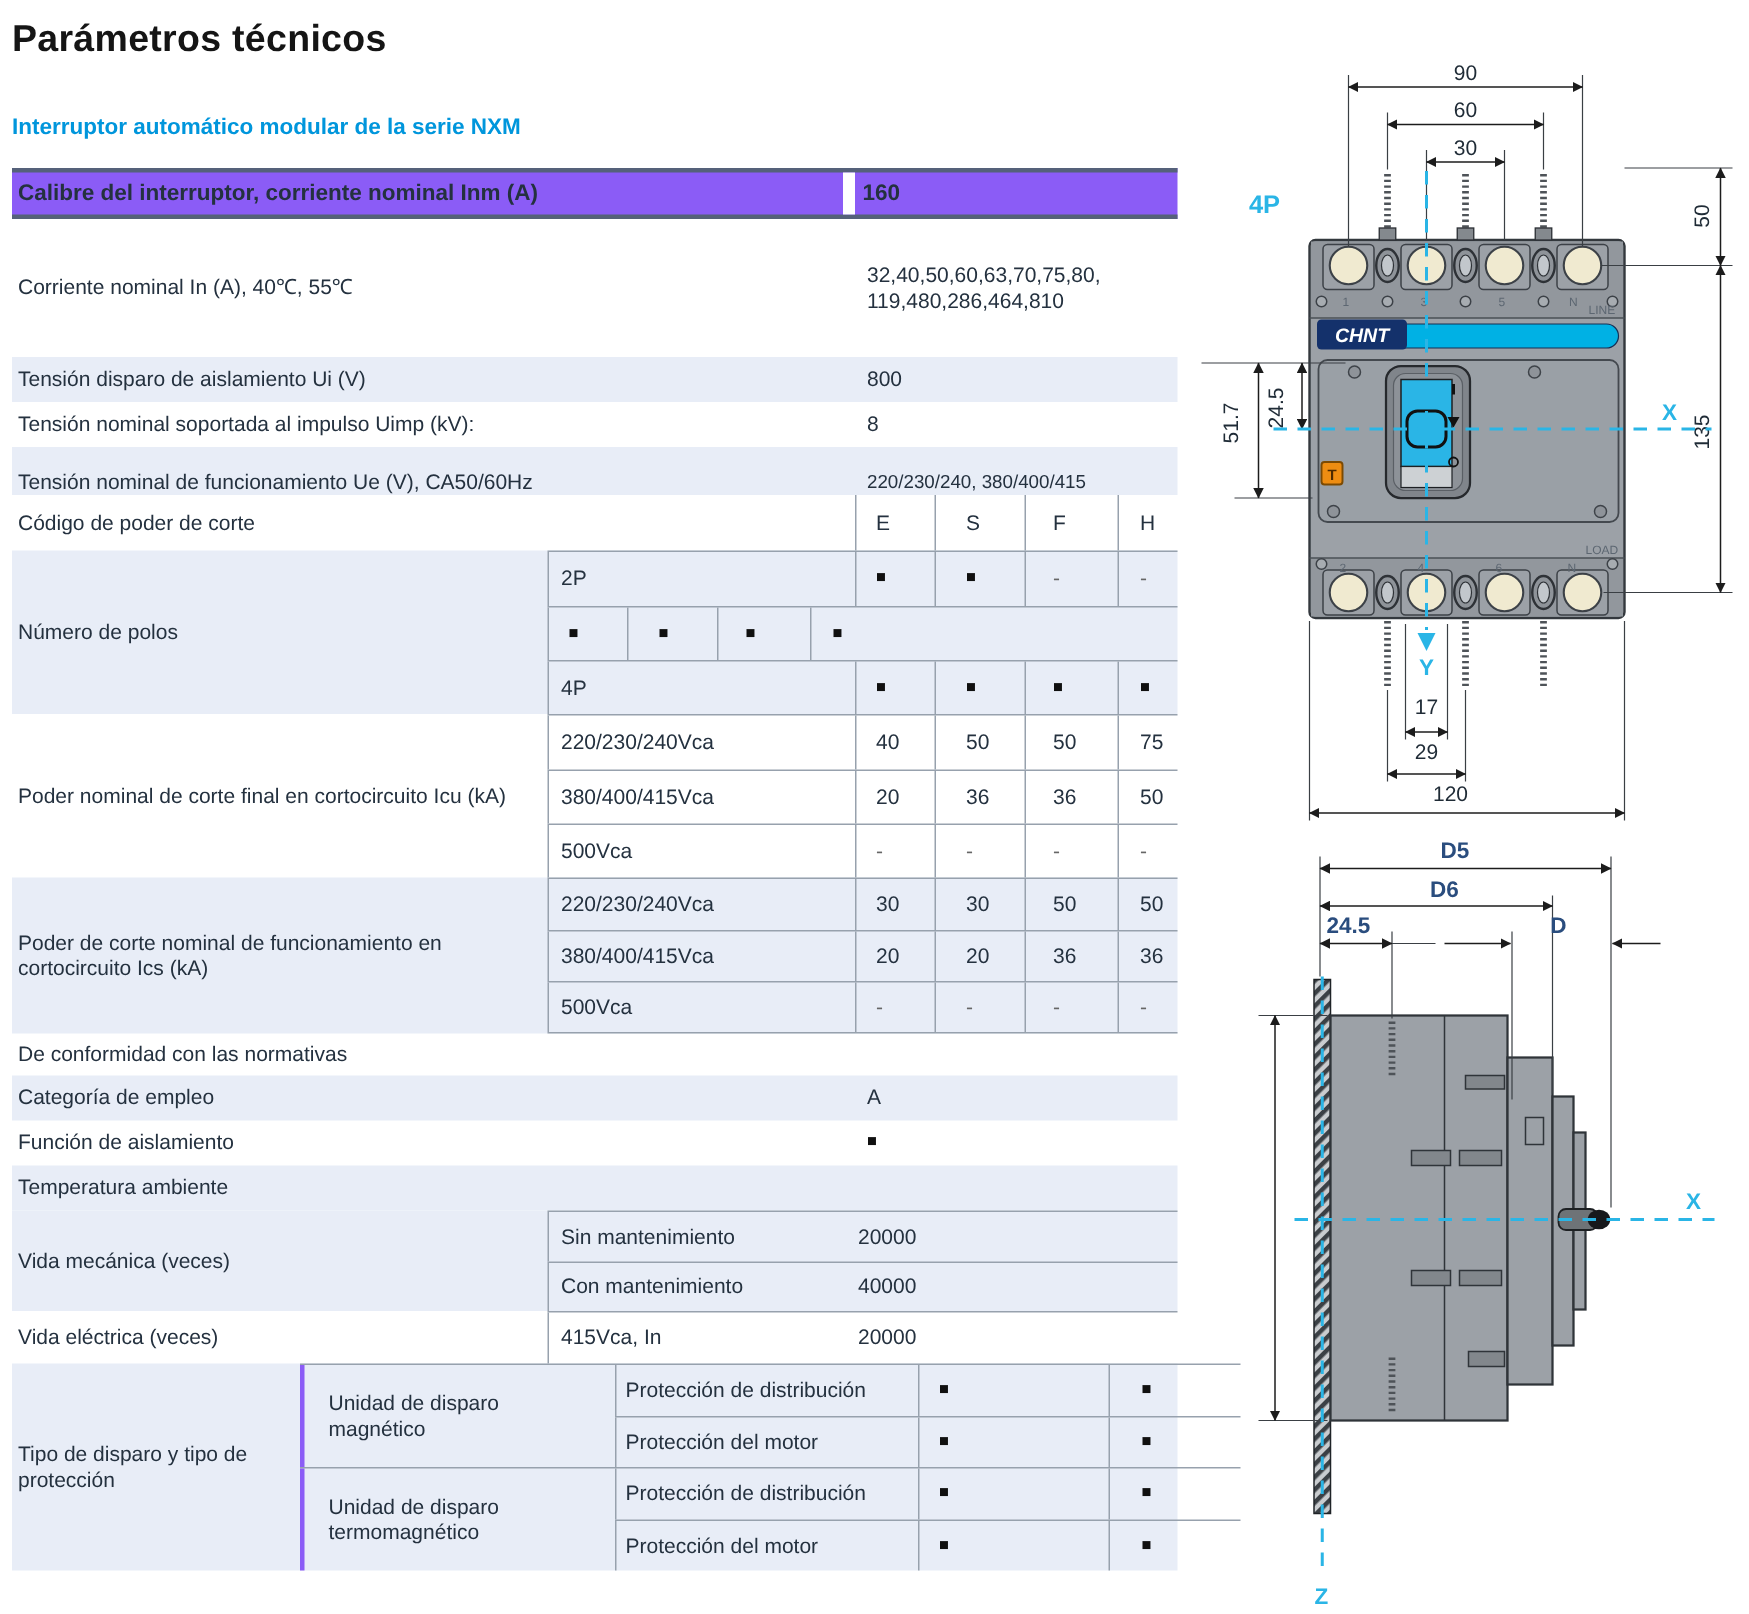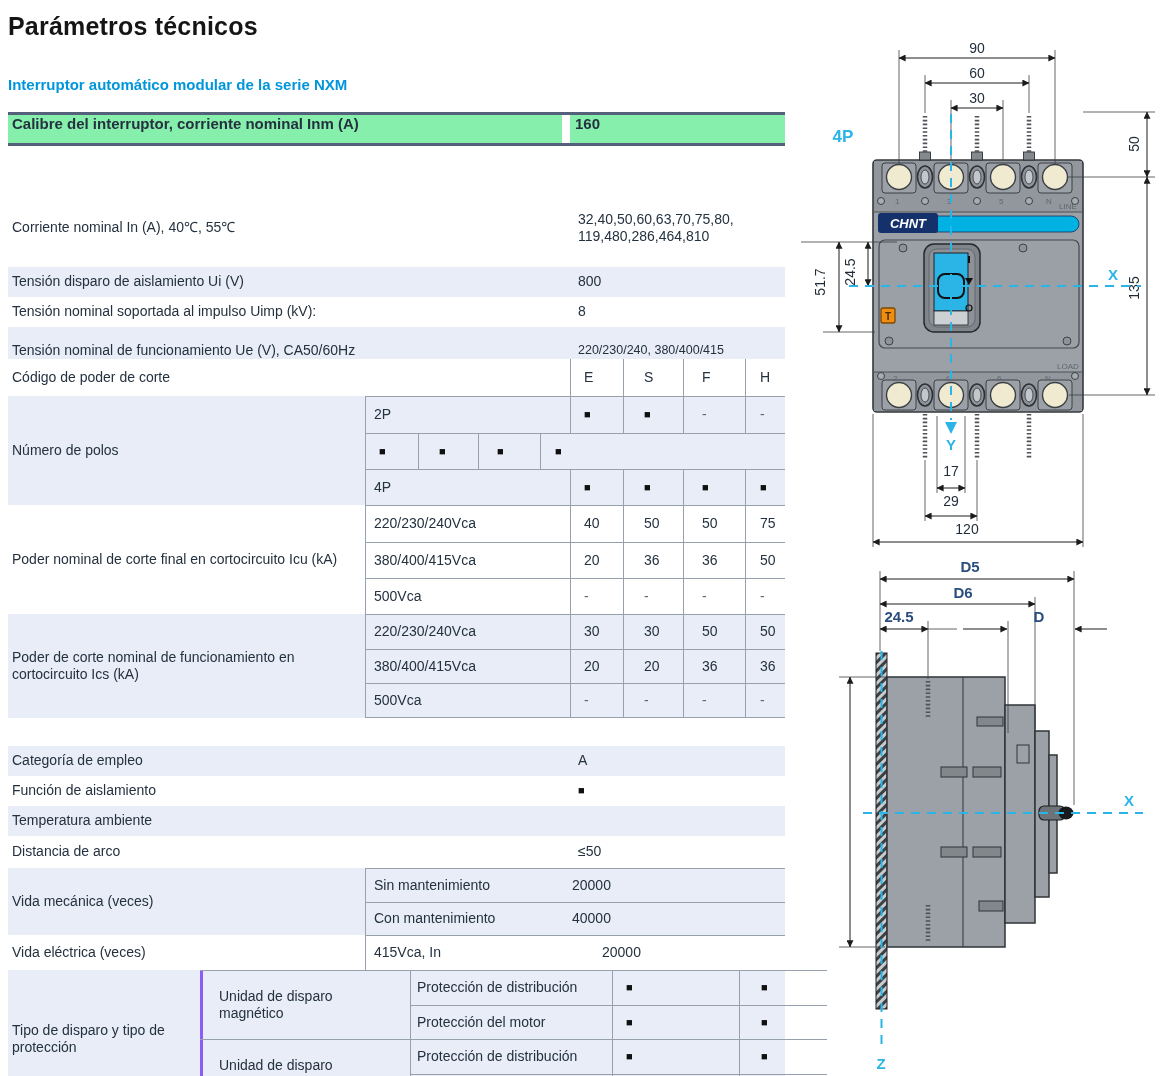--- a/index.html
+++ b/index.html
@@ -1,20 +1,20 @@
 <!DOCTYPE html>
 <html><head>
 <meta charset="utf-8">
 <style>
   html,body{margin:0;padding:0;background:#fff;font-family:"Liberation Sans",sans-serif;}
   .canvas{position:relative;width:1166px;height:1076px;background:#fff;overflow:hidden;color:#24313f;}
   .title{position:absolute;left:8px;top:12px;font-size:25px;font-weight:bold;color:#151515;letter-spacing:.2px;}
   .subtitle{position:absolute;left:8px;top:76px;font-size:15px;font-weight:bold;color:#0096dc;}
   .ptable{position:absolute;left:8px;top:112px;width:777px;font-size:14px;line-height:1.25;color:#24313f;}
-  .thead{display:flex;height:34px;background:#86efac;border-top:3px solid #55617a;border-bottom:3px solid #55617a;font-weight:bold;font-size:15px;box-sizing:border-box;align-items:flex-start;}
+  .thead{display:flex;height:34px;background:#8b5cf6;border-top:3px solid #55617a;border-bottom:3px solid #55617a;font-weight:bold;font-size:15px;box-sizing:border-box;align-items:center;}
   .th-l{width:554px;flex:none;padding-left:4px;box-sizing:border-box;}
   .th-gap{width:8px;flex:none;align-self:stretch;background:#fff;}
   .th-r{flex:1;padding-left:5px;}
   .sec{display:flex;box-sizing:border-box;}
   .shade{background:#e8edf7;}
   .slabel{width:357px;flex:none;display:flex;align-items:center;padding-left:4px;box-sizing:border-box;}
   .lw{width:562px;}
   .nlw{width:192px;}
   .val{flex:1;display:flex;align-items:center;padding-left:8px;box-sizing:border-box;}
   .pre{white-space:pre-line;}
@@ -57,21 +57,21 @@
 <div class="canvas">
   <div class="title">Parámetros técnicos</div>
   <div class="subtitle">Interruptor automático modular de la serie NXM</div>
 
   <div class="ptable">
       <div class="thead">
         <div class="th-l">Calibre del interruptor, corriente nominal Inm (A)</div>
         <div class="th-gap"></div>
         <div class="th-r">160</div>
       </div>
-      <div class="sec" style="height: 78px; margin-top: 43px;">
+      <div class="sec" style="height: 92px;">
         <div class="slabel lw">Corriente nominal In (A), 40℃, 55℃</div>
         <div class="val pre">32,40,50,60,63,70,75,80,
 119,480,286,464,810</div>
       </div>
       <div class="sec shade" style="height: 30px;">
         <div class="slabel lw">Tensión disparo de aislamiento Ui (V)</div>
         <div class="val">800</div>
       </div>
       <div class="sec" style="height: 30px;">
         <div class="slabel lw">Tensión nominal soportada al impulso Uimp (kV):</div>
@@ -159,55 +159,52 @@
           <div class="srow bt" style="height: 34px;">
             <div class="sub">500Vca</div>
             <div class="c4 c4-0 dash">-</div>
             <div class="c4 c4-1 dash">-</div>
             <div class="c4 c4-2 dash">-</div>
             <div class="c4 c4-3 dash">-</div>
           </div>
         </div>
       </div>
       <div class="sec" style="height: 28px;">
+        <div class="slabel lw">De conformidad con las normativas</div>
         <div class="val"></div>
       </div>
       <div class="sec shade" style="height: 30px;">
         <div class="slabel lw">Categoría de empleo</div>
         <div class="val">A</div>
       </div>
       <div class="sec" style="height: 30px;">
         <div class="slabel lw">Función de aislamiento</div>
         <div class="val mark">■</div>
       </div>
       <div class="sec shade" style="height: 30px;">
         <div class="slabel lw">Temperatura ambiente</div>
         <div class="val"></div>
-      </div>
-      <div class="sec" style="height: 32px;">
-        <div class="slabel lw">Distancia de arco</div>
-        <div class="val">≤50</div>
       </div>
       <div class="sec shade">
         <div class="slabel">Vida mecánica (veces)</div>
         <div class="srows bt">
           <div class="srow" style="height: 33px;">
             <div class="sub">Sin mantenimiento</div>
             <div class="wval">20000</div>
           </div>
           <div class="srow bt" style="height: 33px;">
             <div class="sub">Con mantenimiento</div>
             <div class="wval">40000</div>
           </div>
         </div>
       </div>
       <div class="sec">
         <div class="slabel">Vida eléctrica (veces)</div>
         <div class="srows bt">
-          <div class="srow" style="height: 34px; gap: 30px;">
+          <div class="srow" style="height: 34px;">
             <div class="sub">415Vca, In</div>
             <div class="wval">20000</div>
           </div>
         </div>
       </div>
       <div class="sec shade">
         <div class="slabel nlw">Tipo de disparo y tipo de protección</div>
         <div class="bwrap bt">
           <div class="ugroup">
             <div class="ulabel">Unidad de disparo magnético</div>

